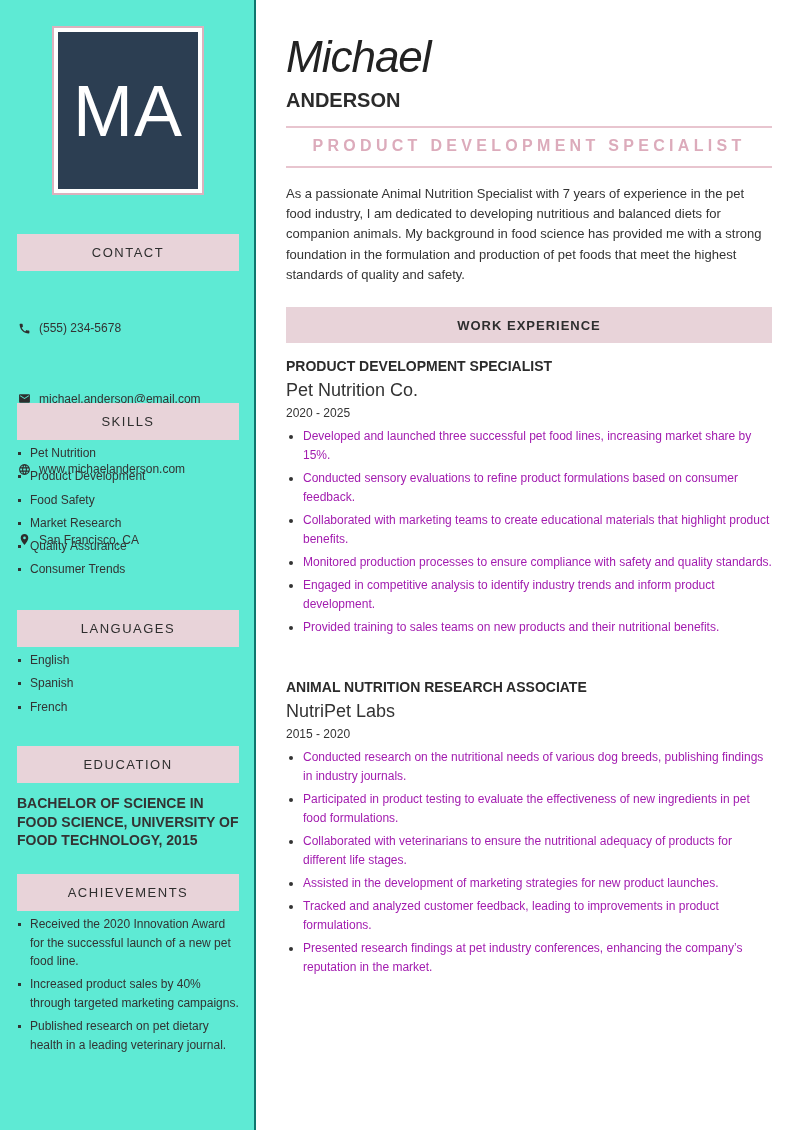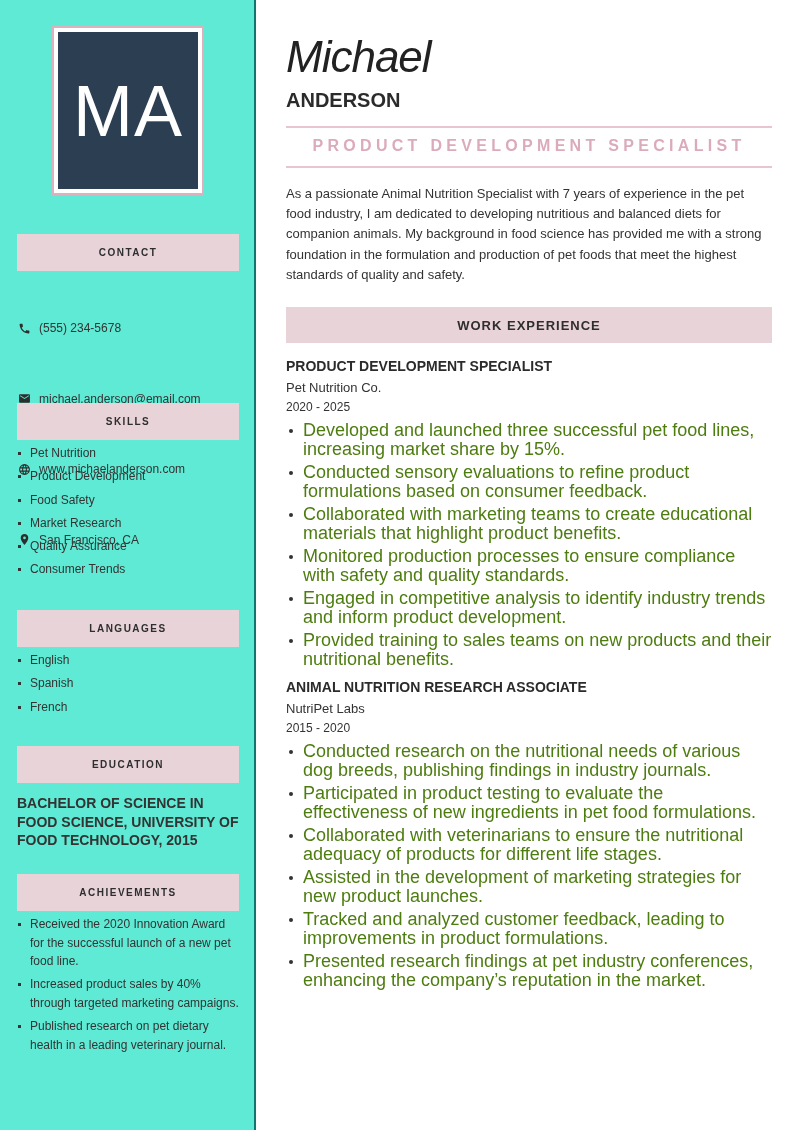--- a/index.html
+++ b/index.html
@@ -15,21 +15,21 @@
     border: 2px solid #dcb1bd; background: #ffffff; padding: 4px;
   }
   .monogram {
     width: 100%; height: 100%; background: #2c3e52;
     display: flex; align-items: center; justify-content: center;
     color: #ffffff; font-size: 72px; font-family: "Liberation Sans", sans-serif; letter-spacing: 1px;
   }
   .side-section { position: absolute; left: 17px; width: 222px; }
   .side-header {
     height: 37px; background: #e8d3d9; display: flex; align-items: center; justify-content: center;
-    font-weight: bold; font-size: 10px; letter-spacing: 1.5px; color: #2e2e2e; text-align: center;
+    font-weight: normal; font-size: 13px; letter-spacing: 1.5px; color: #2e2e2e; text-align: center;
   }
   .contact-list { list-style: none; margin-top: 9px; }
   .contact-list li { display: flex; align-items: center; height: 26.5px; font-size: 12px; color: #333; margin-top: 44px; }
   .contact-list .ico { width: 14px; height: 14px; margin-right: 8px; display: inline-flex; align-items: center; justify-content: center; }
   .contact-list svg { width: 13px; height: 13px; fill: #2d2d2d; }
 
   .bullet-list { list-style: none; margin-top: 4px; }
   .bullet-list li { position: relative; padding-left: 13px; font-size: 12px; line-height: 18.5px; margin-bottom: 4.8px; color: #333; }
   .bullet-list li::before { content: ""; position: absolute; left: 1px; top: 8px; width: 3px; height: 3px; background: #333; }
 
@@ -47,24 +47,24 @@
     font-size: 16px; letter-spacing: 4.3px; color: #dcabbb; font-weight: bold;
   }
   .summary { position: absolute; top: 184px; left: 0; width: 486px; font-size: 13px; line-height: 20.2px; color: #333; }
   .work-header {
     position: absolute; top: 307px; left: 0; width: 486px; height: 36px; background: #e8d3d9;
     display: flex; align-items: center; justify-content: center;
     font-weight: bold; font-size: 13px; letter-spacing: 1px; color: #2e2e2e;
   }
   .job { position: absolute; left: 0; width: 486px; }
   .job-role { font-weight: bold; font-size: 14px; color: #2b2b2b; }
-  .job-company { font-size: 13px; color: #333; margin-top: 6px; }
+  .job-company { font-size: 18px; color: #333; margin-top: 6px; }
   .job-dates { font-size: 12px; color: #333; margin-top: 5px; }
   .job-bullets { list-style: none; margin-top: 7px; }
-  .job-bullets li { position: relative; padding-left: 17px; font-size: 18px; line-height: 19px; margin-bottom: 4px; color: #4d7c0f; }
+  .job-bullets li { position: relative; padding-left: 17px; font-size: 12px; line-height: 19px; margin-bottom: 4px; color: #a21caf; }
   .job-bullets li::before { content: ""; position: absolute; left: 3px; top: 8px; width: 4px; height: 4px; border-radius: 50%; background: #333; }
 </style>
 </head>
 <body>
 
 <aside class="sidebar">
   <div class="monogram-frame">
     <div class="monogram">MA</div>
   </div>
 

